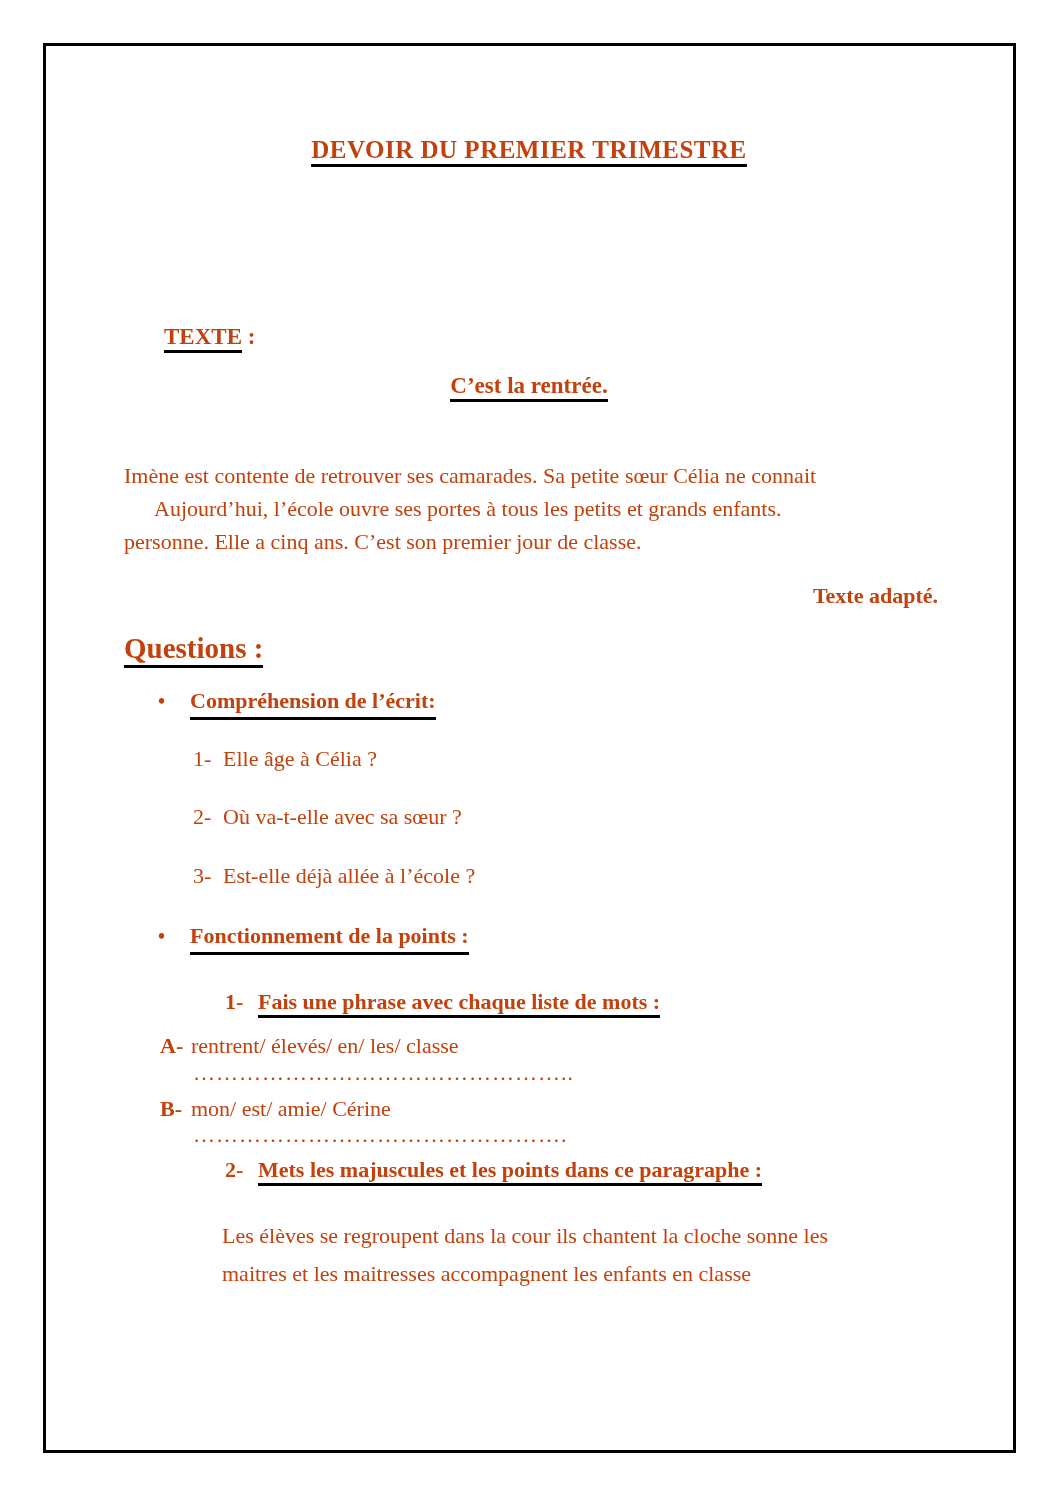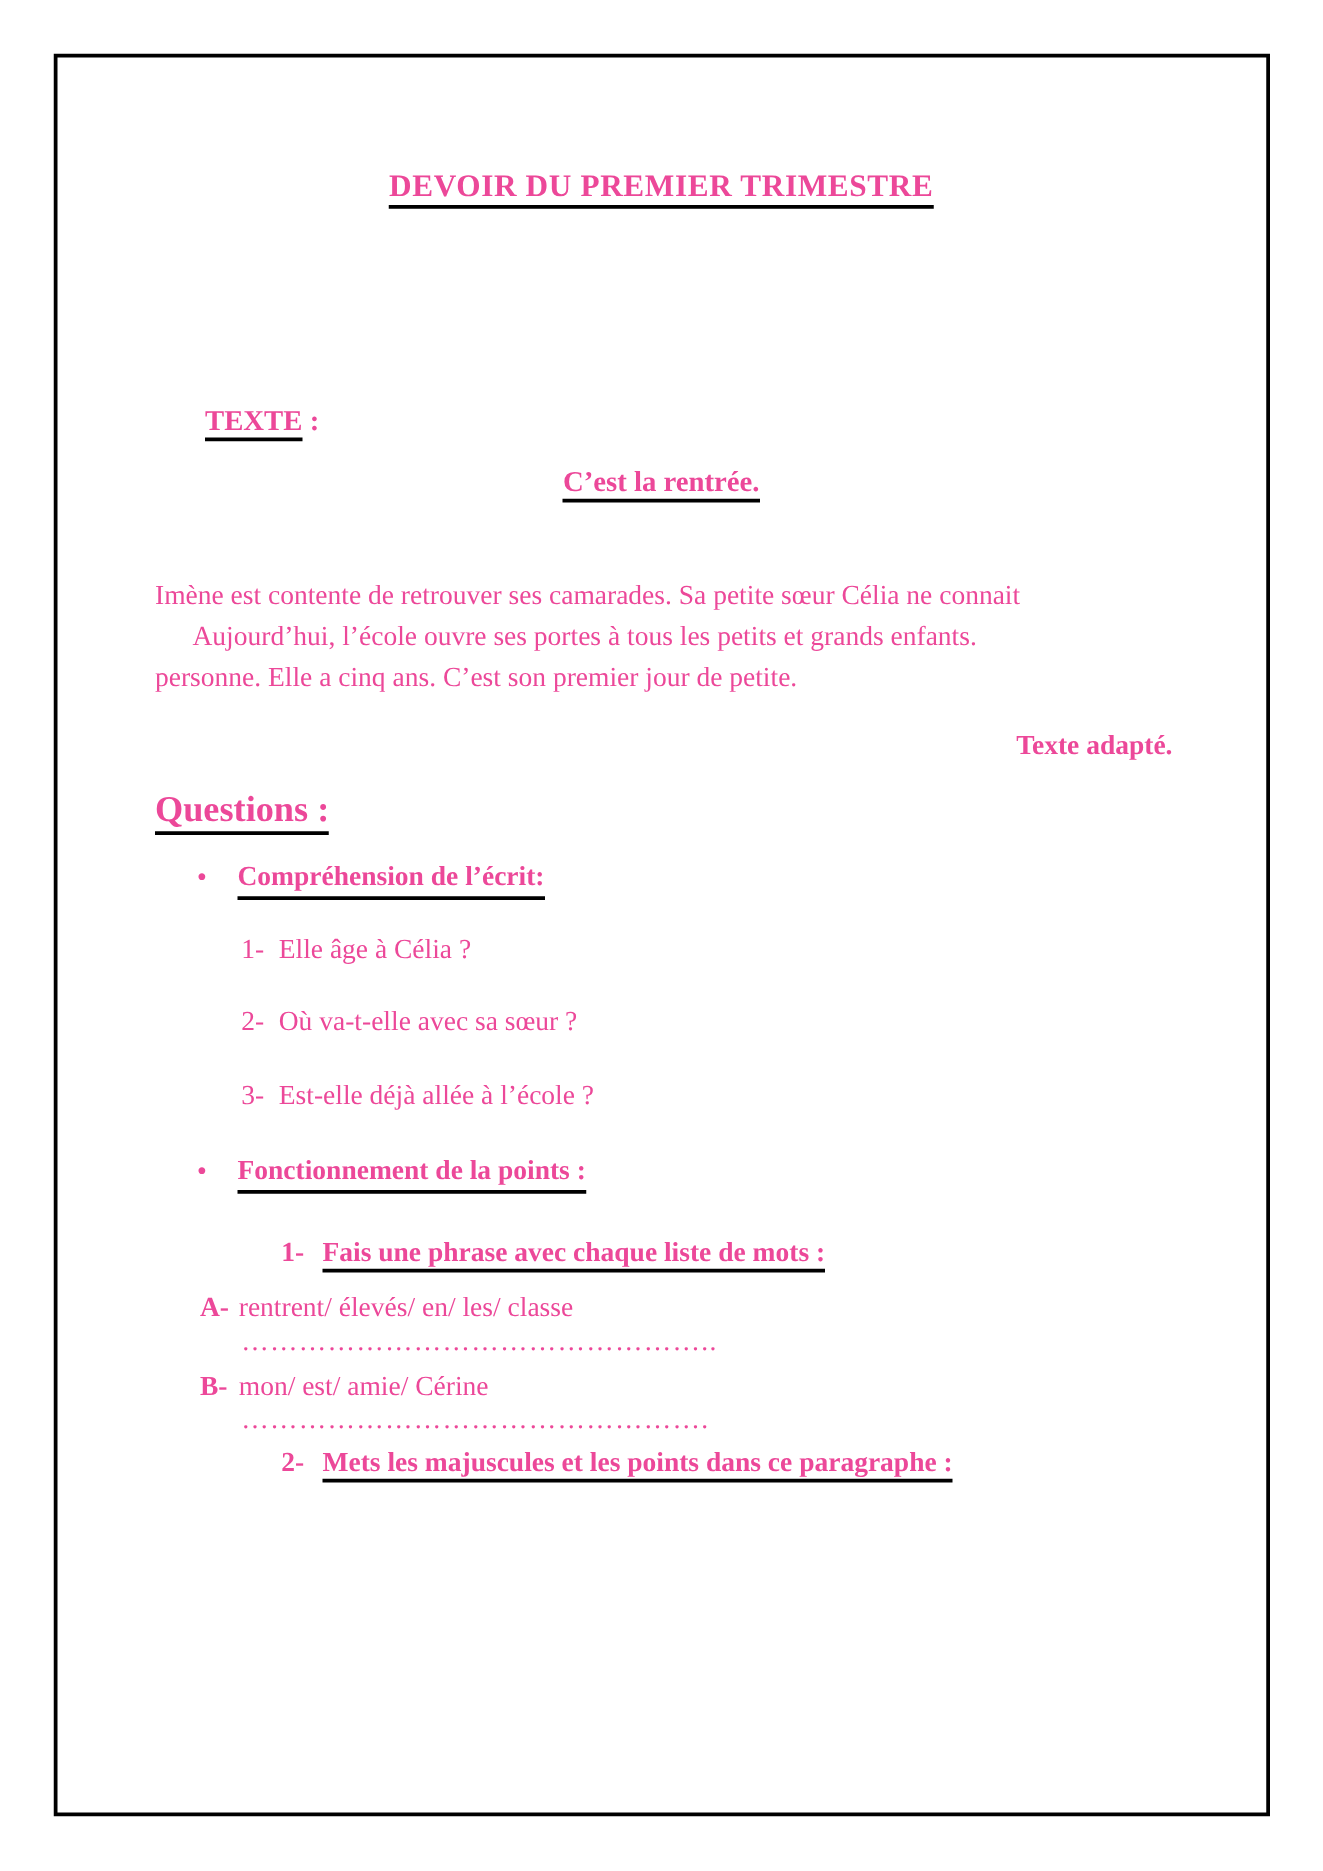--- a/index.html
+++ b/index.html
@@ -5,21 +5,21 @@
   html, body {
     margin: 0;
     padding: 0;
     background: #ffffff;
   }
   .page {
     position: relative;
     width: 1058px;
     height: 1497px;
     background: #ffffff;
-    color: #ec4899;
+    color: #c2410c;
     font-family: "Liberation Serif", "DejaVu Serif", serif;
     overflow: hidden;
     border-radius: 15px;
   }
   .page-border {
     position: absolute;
     left: 43px;
     top: 43px;
     width: 973px;
     height: 1410px;
@@ -148,21 +148,21 @@
 
   <h1 class="doc-title"><span class="u3">DEVOIR DU PREMIER TRIMESTRE</span></h1>
 
   <div class="texte-row"><span class="u3">TEXTE</span><span> :</span></div>
 
   <div class="text-heading"><span class="u3">C’est la rentrée.</span></div>
 
   <div class="main-text">
     <div class="line">Imène est contente de retrouver ses camarades. Sa petite sœur Célia ne connait</div>
     <div class="line indent">Aujourd’hui, l’école ouvre ses portes à tous les petits et grands enfants.</div>
-    <div class="line">personne. Elle a cinq ans. C’est son premier jour de petite.</div>
+    <div class="line">personne. Elle a cinq ans. C’est son premier jour de classe.</div>
   </div>
 
   <div class="credit">Texte adapté.</div>
 
   <h2 class="questions-heading"><span class="u3">Questions :</span></h2>
 
   <div class="bullet-row bullet-comprehension">
     <span class="bullet">•</span>
     <span class="u3">Compréhension de l’écrit:</span>
   </div>
@@ -183,13 +183,17 @@
   <div class="list-line list-line-a"><span class="letter">A-</span><span>rentrent/ élevés/ en/ les/ classe</span></div>
 
   <div class="dots-line">…………………………………………..</div>
 
   <div class="list-line list-line-b"><span class="letter">B-</span><span>mon/ est/ amie/ Cérine</span></div>
 
   <div class="dots-line">………………………………………….</div>
 
   <div class="ex-heading ex2-heading"><span class="ex-num">2-</span><span class="u3">Mets les majuscules et les points dans ce paragraphe :</span></div>
 
+  <div class="ex2-text">
+    <div class="line2">Les élèves se regroupent dans la cour ils chantent la cloche sonne les</div>
+    <div class="line2">maitres et les maitresses accompagnent les enfants en classe</div>
+  </div>
 </div>
 
 </body></html>

